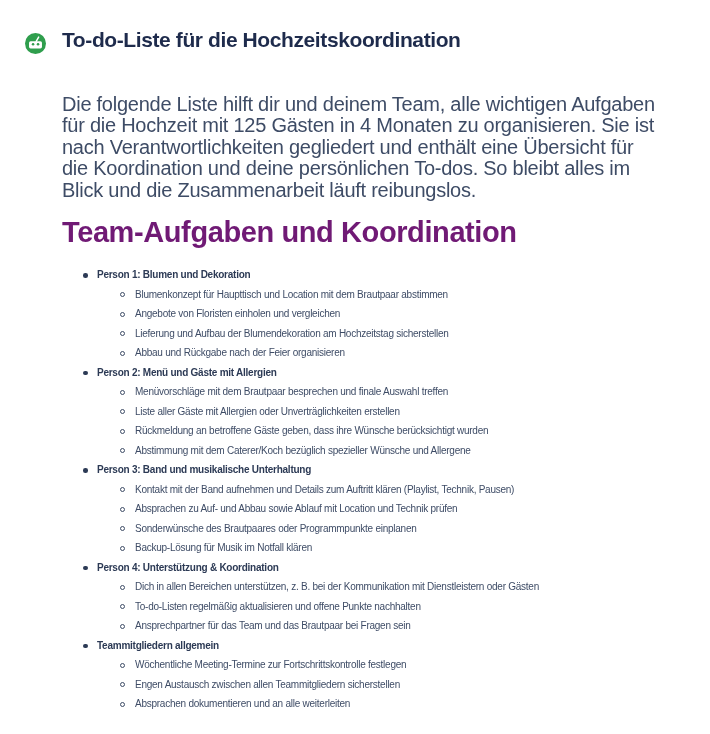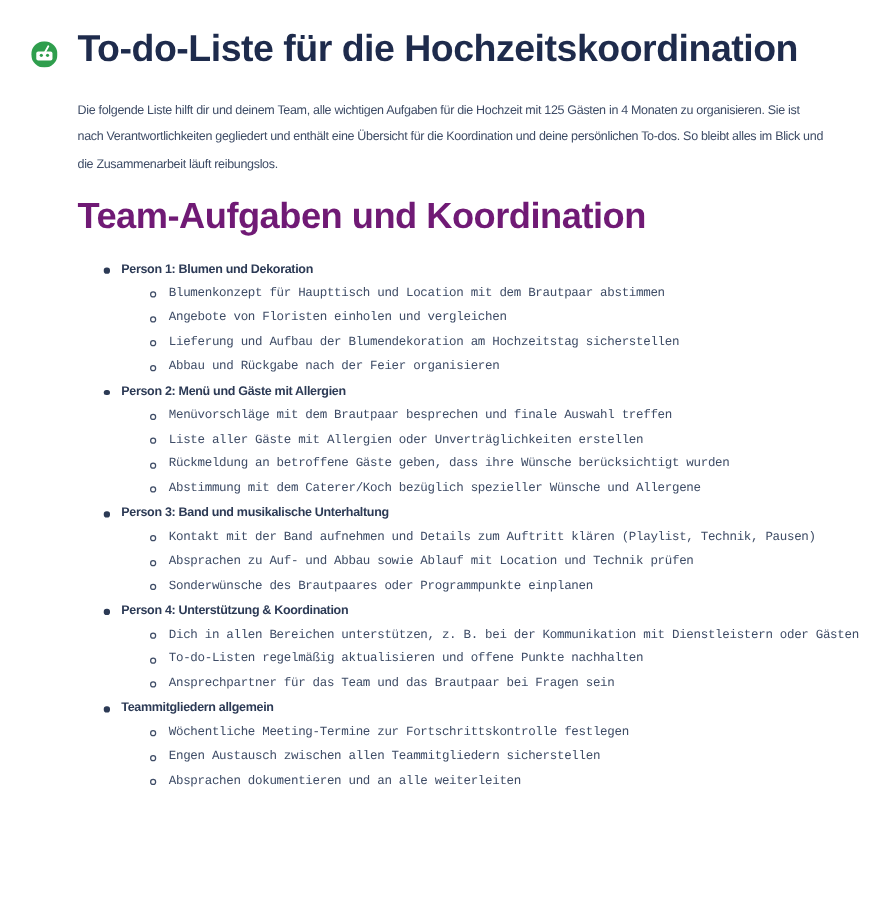--- a/index.html
+++ b/index.html
@@ -18,31 +18,31 @@
     position: absolute;
     left: 25px;
     top: 11px;
     width: 21px;
     height: 21px;
   }
   .bot-badge svg { display: block; width: 21px; height: 21px; }
 
   h1.page-title {
     margin: 22px 40px 0 62px;
-    font-size: 30px;
+    font-size: 21px;
     line-height: 36px;
     font-weight: 700;
     letter-spacing: -0.4px;
     color: #1e2b4c;
   }
 
   p.intro {
-    margin: 20px 0 0 62px;
+    margin: 36px 0 0 62px;
     max-width: 600px;
-    font-size: 10px;
+    font-size: 20px;
     line-height: 21.4px;
     letter-spacing: -0.25px;
     color: #3e4c66;
   }
 
   h2.section-heading {
     margin: 14px 40px 0 62px;
     font-size: 29px;
     line-height: 34px;
     font-weight: 700;
@@ -70,21 +70,21 @@
     content: "";
     position: absolute;
     left: 21px;
     top: 8px;
     width: 4.5px;
     height: 4.5px;
     border-radius: 50%;
     background: #2c3a55;
   }
 
-  ul.task-items { list-style: none; margin: 0; padding: 0; font-family: Liberation Mono, monospace; }
+  ul.task-items { list-style: none; margin: 0; padding: 0; }
   li.task-item {
     position: relative;
     padding-left: 73px;
     color: #3e4c66;
   }
   li.task-item::before {
     content: "";
     position: absolute;
     left: 58px;
     top: 7.5px;
@@ -137,20 +137,21 @@
         <li class="task-item">Abstimmung mit dem Caterer/Koch bezüglich spezieller Wünsche und Allergene</li>
       </ul>
     </li>
 
     <li class="task-group">
       <div class="group-label">Person 3: Band und musikalische Unterhaltung</div>
       <ul class="task-items">
         <li class="task-item">Kontakt mit der Band aufnehmen und Details zum Auftritt klären (Playlist, Technik, Pausen)</li>
         <li class="task-item">Absprachen zu Auf- und Abbau sowie Ablauf mit Location und Technik prüfen</li>
         <li class="task-item">Sonderwünsche des Brautpaares oder Programmpunkte einplanen</li>
+        <li class="task-item">Backup-Lösung für Musik im Notfall klären</li>
       </ul>
     </li>
 
     <li class="task-group">
       <div class="group-label">Person 4: Unterstützung &amp; Koordination</div>
       <ul class="task-items">
         <li class="task-item">Dich in allen Bereichen unterstützen, z. B. bei der Kommunikation mit Dienstleistern oder Gästen</li>
         <li class="task-item">To-do-Listen regelmäßig aktualisieren und offene Punkte nachhalten</li>
         <li class="task-item">Ansprechpartner für das Team und das Brautpaar bei Fragen sein</li>
       </ul>

